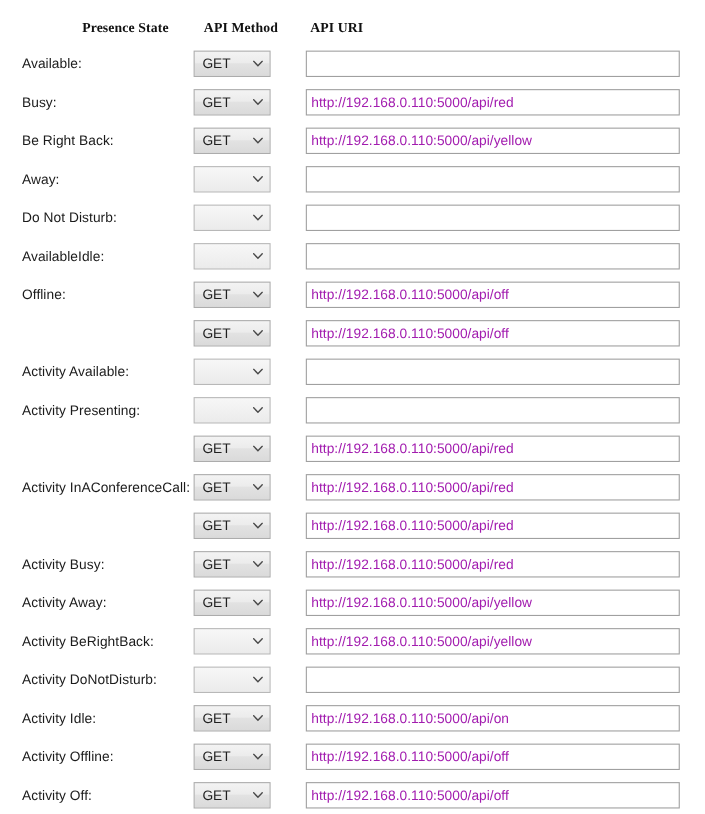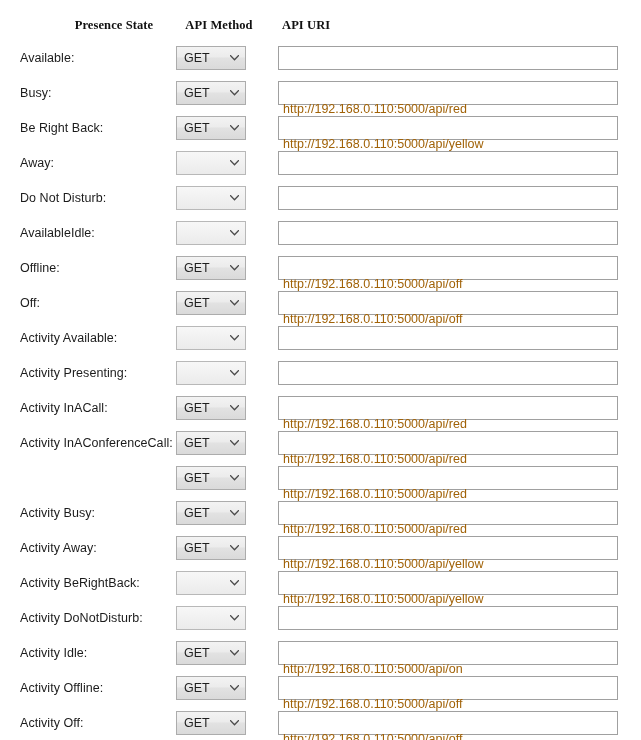--- a/index.html
+++ b/index.html
@@ -122,25 +122,24 @@
     background: #ffffff;
   }
   .uri-text {
     position: absolute;
     left: 4px;
     top: 0;
     right: 4px;
     height: 22px;
     line-height: 22px;
     font-size: 12.5px;
-    color: #a16207;
+    color: #a21caf;
     white-space: nowrap;
     overflow: hidden;
     letter-spacing: 0.02px;
-    margin-top: 16px;
   }
 </style>
 </head>
 <body>
 
 <div id="grid">
 
   <div class="header-row">
     <div class="hdr hdr-state">Presence State</div>
     <div class="hdr hdr-method">API Method</div>
@@ -239,21 +238,20 @@
           <svg width="9" height="6" viewBox="0 0 9 6" aria-hidden="true">
             <path d="M0.6 0.7 L4.5 4.8 L8.4 0.7" fill="none" stroke="#4a4a4a" stroke-width="1.3" stroke-linecap="square" stroke-linejoin="miter"></path>
           </svg>
         </span>
       </div>
       <div class="uri-box">
         <span class="uri-text">http://192.168.0.110:5000/api/off</span>
       </div>
     </div>
     <div class="row" style="top: 291px;">
-      <div class="row-label">Off:</div>
       <div class="combo">
         <span class="combo-text">GET</span>
         <span class="combo-arrow">
           <svg width="9" height="6" viewBox="0 0 9 6" aria-hidden="true">
             <path d="M0.6 0.7 L4.5 4.8 L8.4 0.7" fill="none" stroke="#4a4a4a" stroke-width="1.3" stroke-linecap="square" stroke-linejoin="miter"></path>
           </svg>
         </span>
       </div>
       <div class="uri-box">
         <span class="uri-text">http://192.168.0.110:5000/api/off</span>
@@ -281,21 +279,20 @@
           <svg width="9" height="6" viewBox="0 0 9 6" aria-hidden="true">
             <path d="M0.6 0.7 L4.5 4.8 L8.4 0.7" fill="none" stroke="#4a4a4a" stroke-width="1.3" stroke-linecap="square" stroke-linejoin="miter"></path>
           </svg>
         </span>
       </div>
       <div class="uri-box">
         <span class="uri-text"></span>
       </div>
     </div>
     <div class="row" style="top: 396px;">
-      <div class="row-label">Activity InACall:</div>
       <div class="combo">
         <span class="combo-text">GET</span>
         <span class="combo-arrow">
           <svg width="9" height="6" viewBox="0 0 9 6" aria-hidden="true">
             <path d="M0.6 0.7 L4.5 4.8 L8.4 0.7" fill="none" stroke="#4a4a4a" stroke-width="1.3" stroke-linecap="square" stroke-linejoin="miter"></path>
           </svg>
         </span>
       </div>
       <div class="uri-box">
         <span class="uri-text">http://192.168.0.110:5000/api/red</span>

